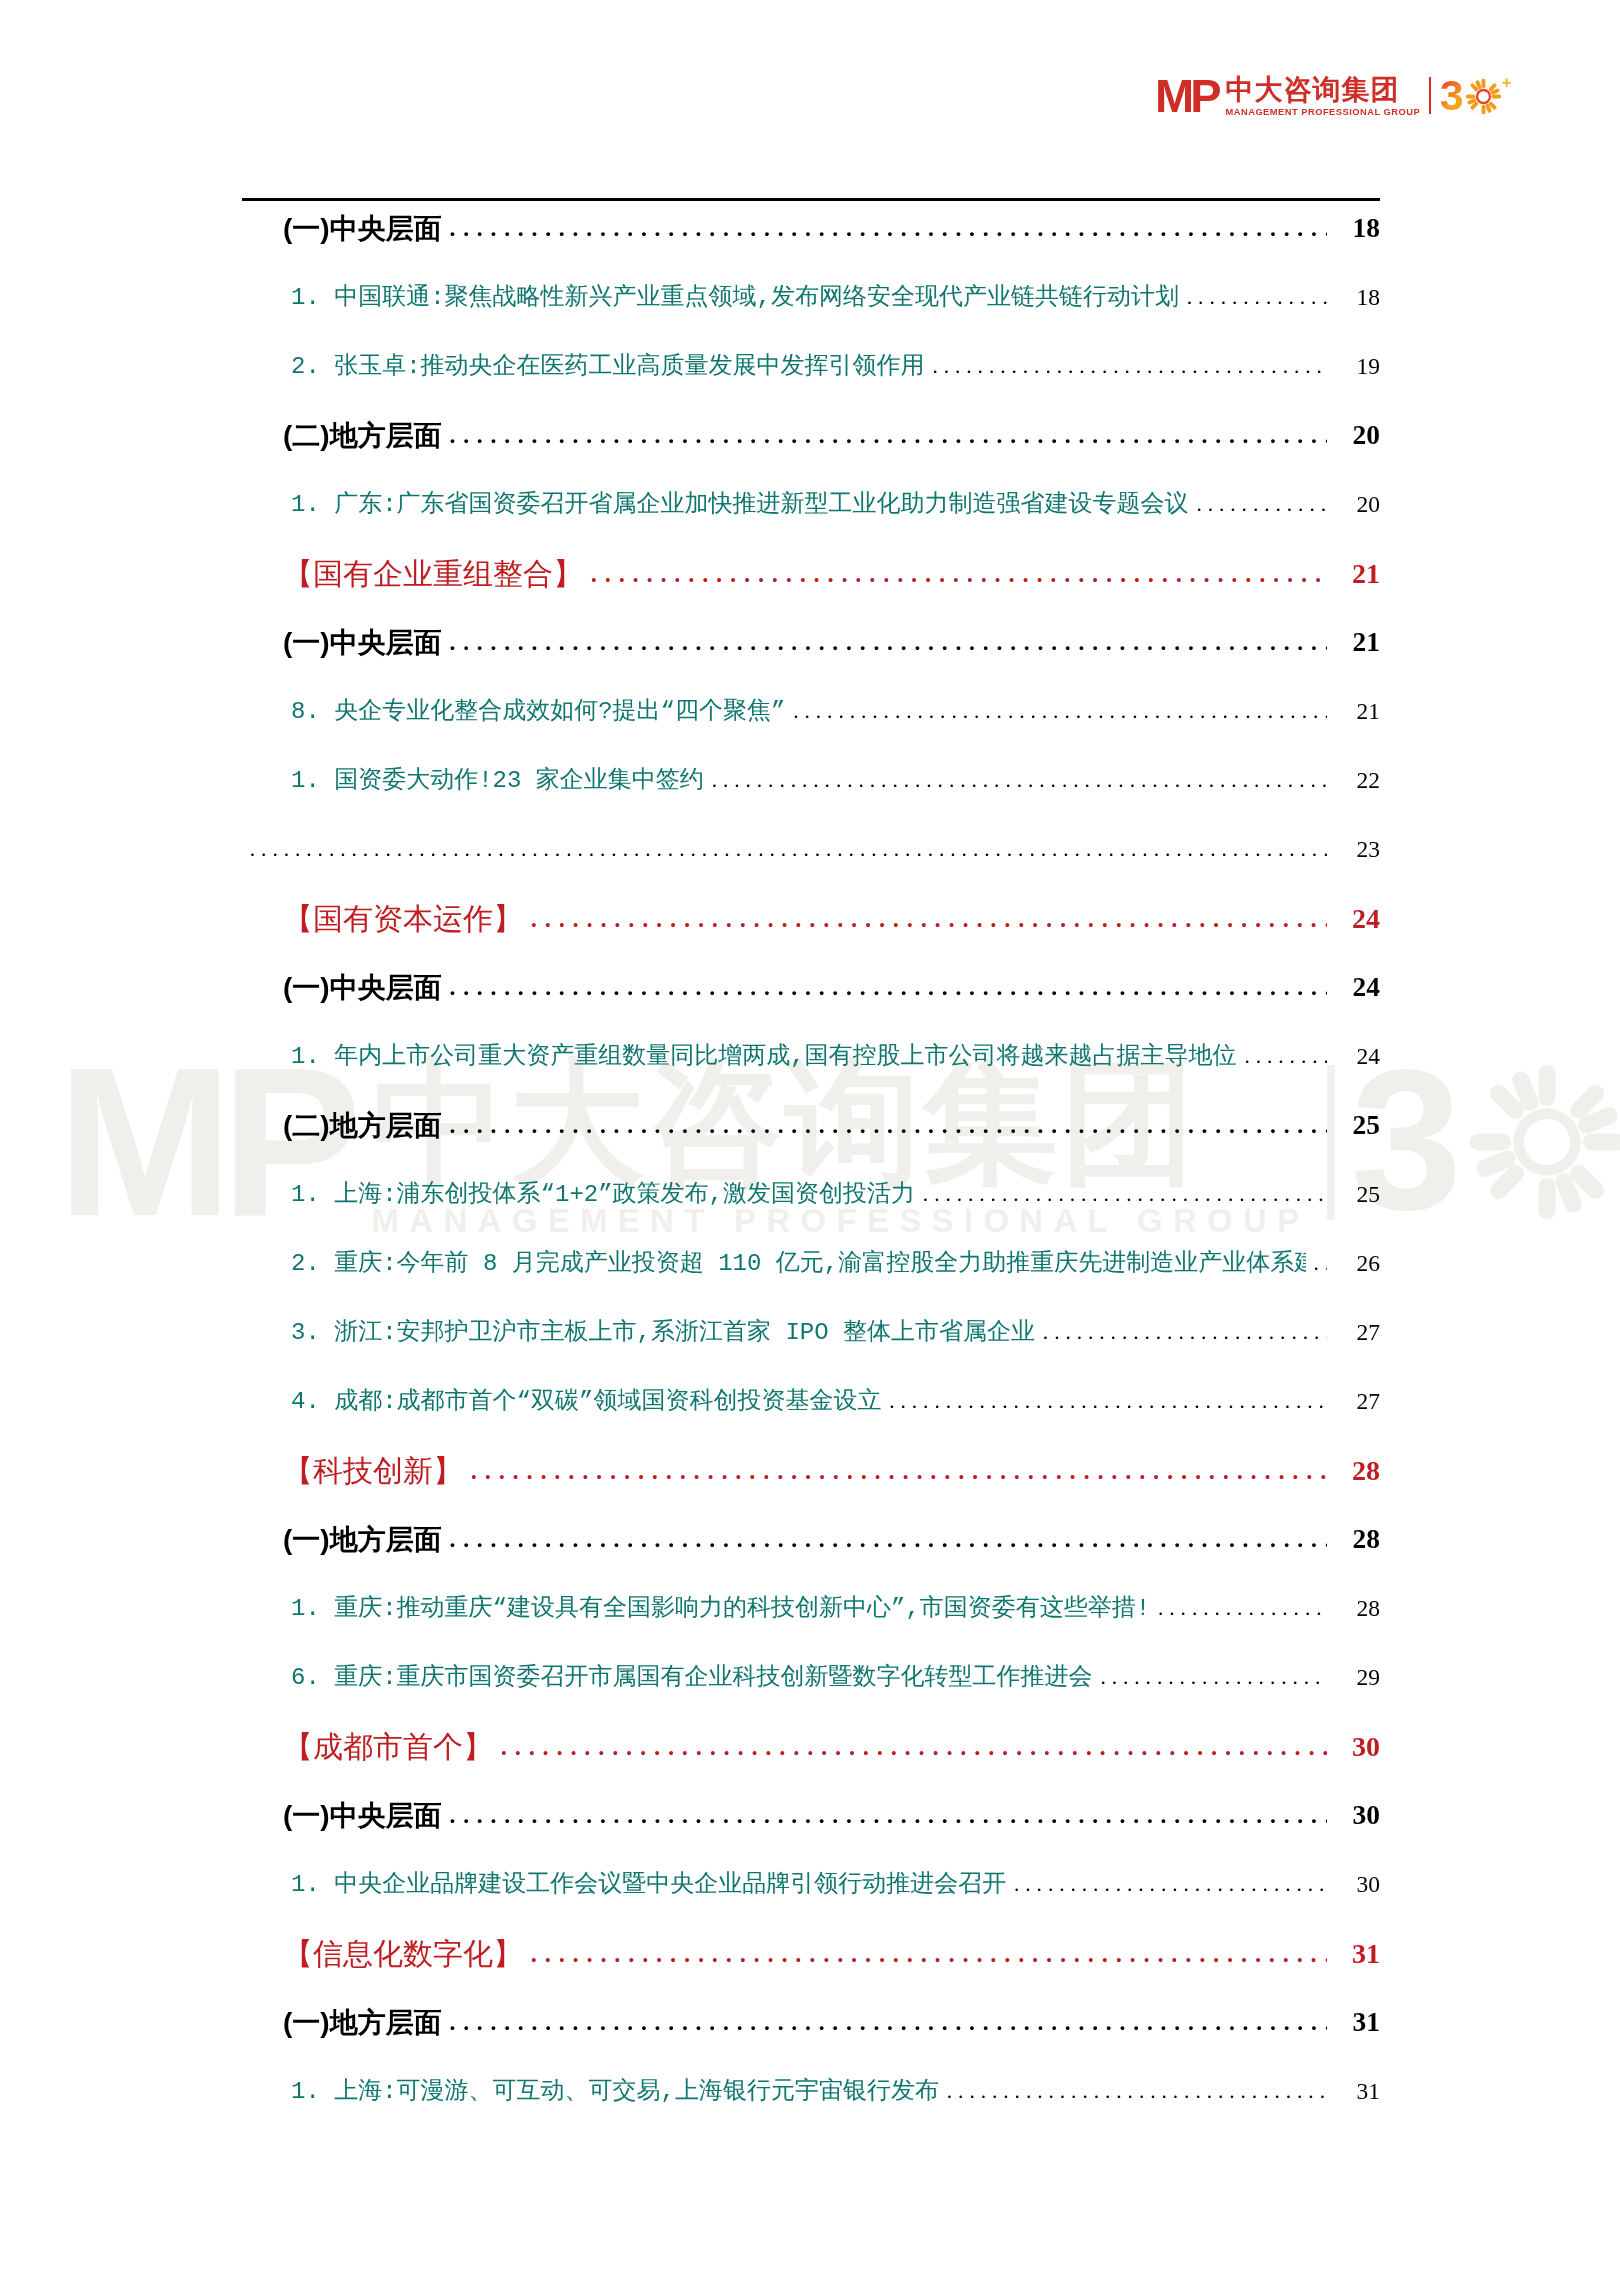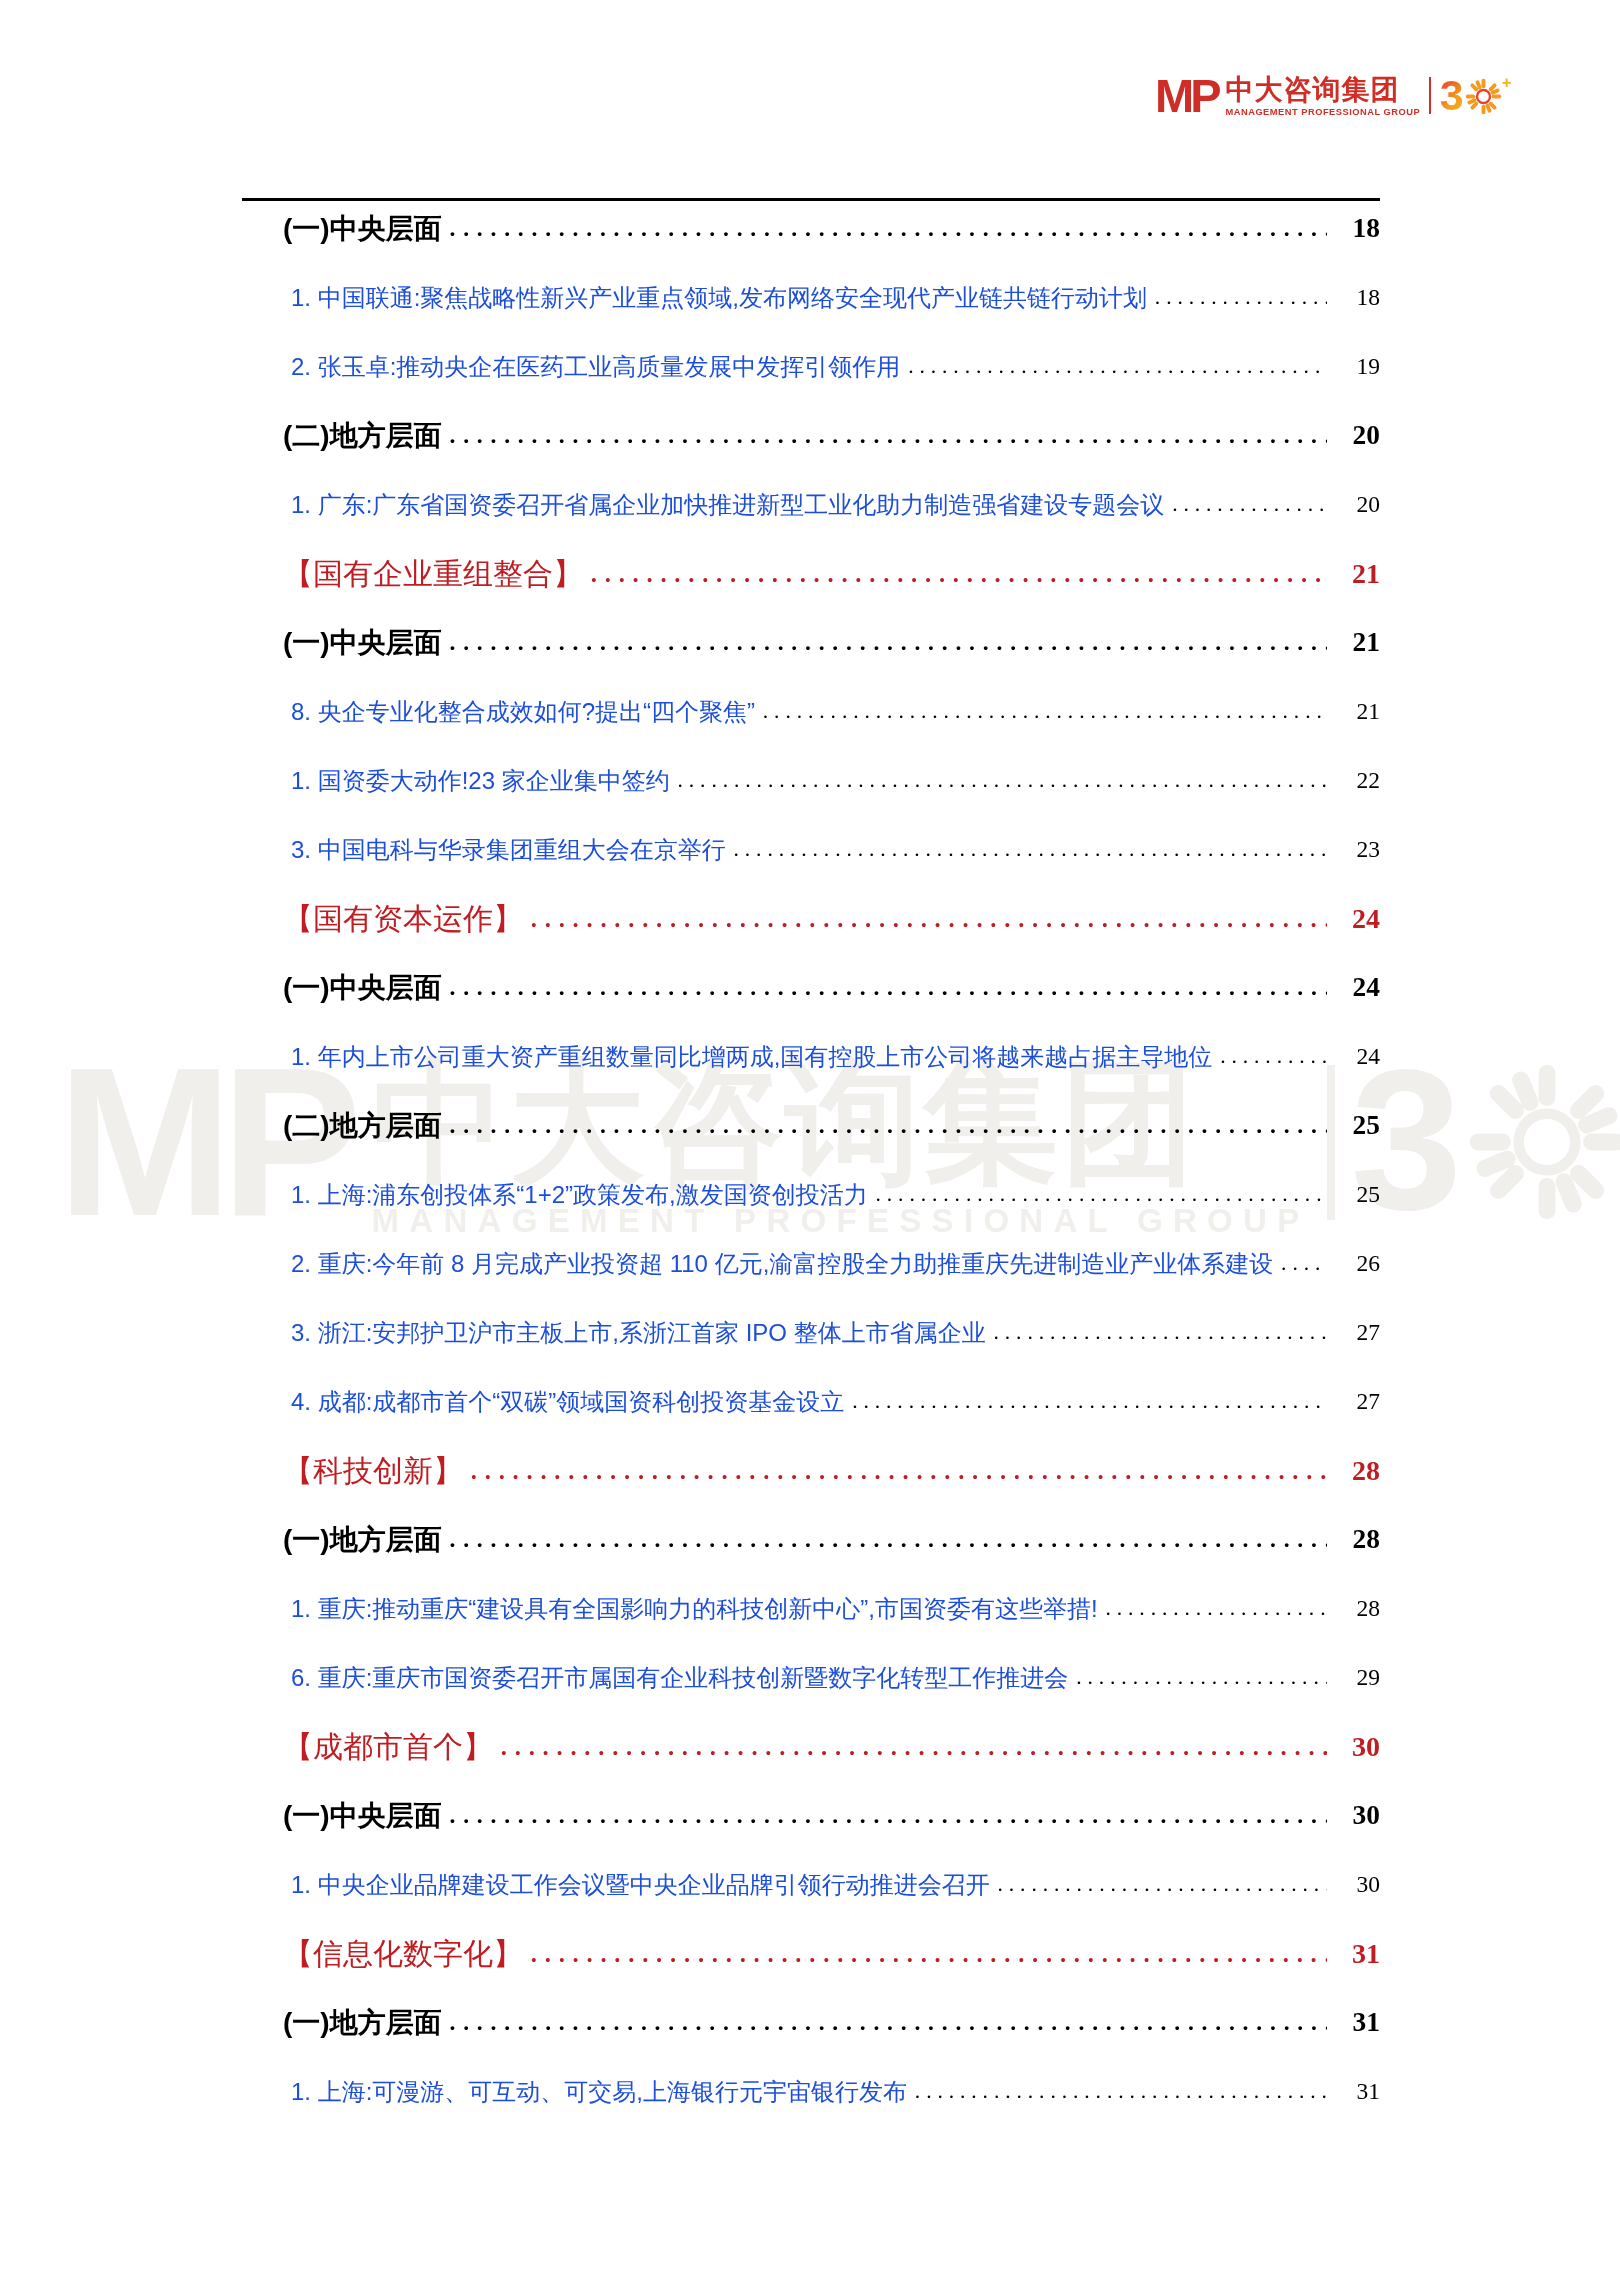--- a/index.html
+++ b/index.html
@@ -101,22 +101,22 @@
   .toc-row.section .toc-page{font-size:28px;font-weight:700;}
   
   .toc-row.sub .toc-title{
     font-family:"Liberation Sans","DejaVu Sans",sans-serif;
     font-weight:700;font-size:28px;color:#000;padding-left:41px;
   }
   .toc-row.sub .leader{font-size:23.5px;font-weight:700;letter-spacing:7.8px;color:#000;}
   .toc-row.sub .toc-page{font-size:27.4px;font-weight:700;color:#000;}
   
   .toc-row.item .toc-title{
-    font-family:Liberation Sans, sans-serif;
-    font-weight:400;font-size:24px;color:#1d4ed8;padding-left:49px;
+    font-family:Liberation Mono, monospace;
+    font-weight:400;font-size:24px;color:#0f766e;padding-left:49px;
   }
   .toc-row.item .leader{font-size:21.6px;letter-spacing:5.9px;color:#000;}
   .toc-row.item .toc-page{font-size:23.5px;color:#000;}
 </style>
 </head>
 <body>
 
 <div class="watermark" aria-hidden="true">
   <span class="wm-mp">MP</span>
   <span class="wm-mid">
@@ -221,21 +221,20 @@
       <span class="toc-title">8. 央企专业化整合成效如何?提出“四个聚焦”</span>
       <span class="leader">............................................................................................................................................................................................................................</span>
       <span class="toc-page">21</span>
     </div>
     <div class="toc-row item">
       <span class="toc-title">1. 国资委大动作!23 家企业集中签约</span>
       <span class="leader">............................................................................................................................................................................................................................</span>
       <span class="toc-page">22</span>
     </div>
     <div class="toc-row item">
-      <span class="toc-title">3. 中国电科与华录集团重组大会在京举行</span>
       <span class="leader">............................................................................................................................................................................................................................</span>
       <span class="toc-page">23</span>
     </div>
     <div class="toc-row section">
       <span class="toc-title" style="color: rgb(191, 29, 34);">【国有资本运作】</span>
       <span class="leader" style="color: rgb(191, 29, 34);">............................................................................................................................................................................................................................</span>
       <span class="toc-page" style="color: rgb(191, 29, 34);">24</span>
     </div>
     <div class="toc-row sub">
       <span class="toc-title">(一)中央层面</span>

